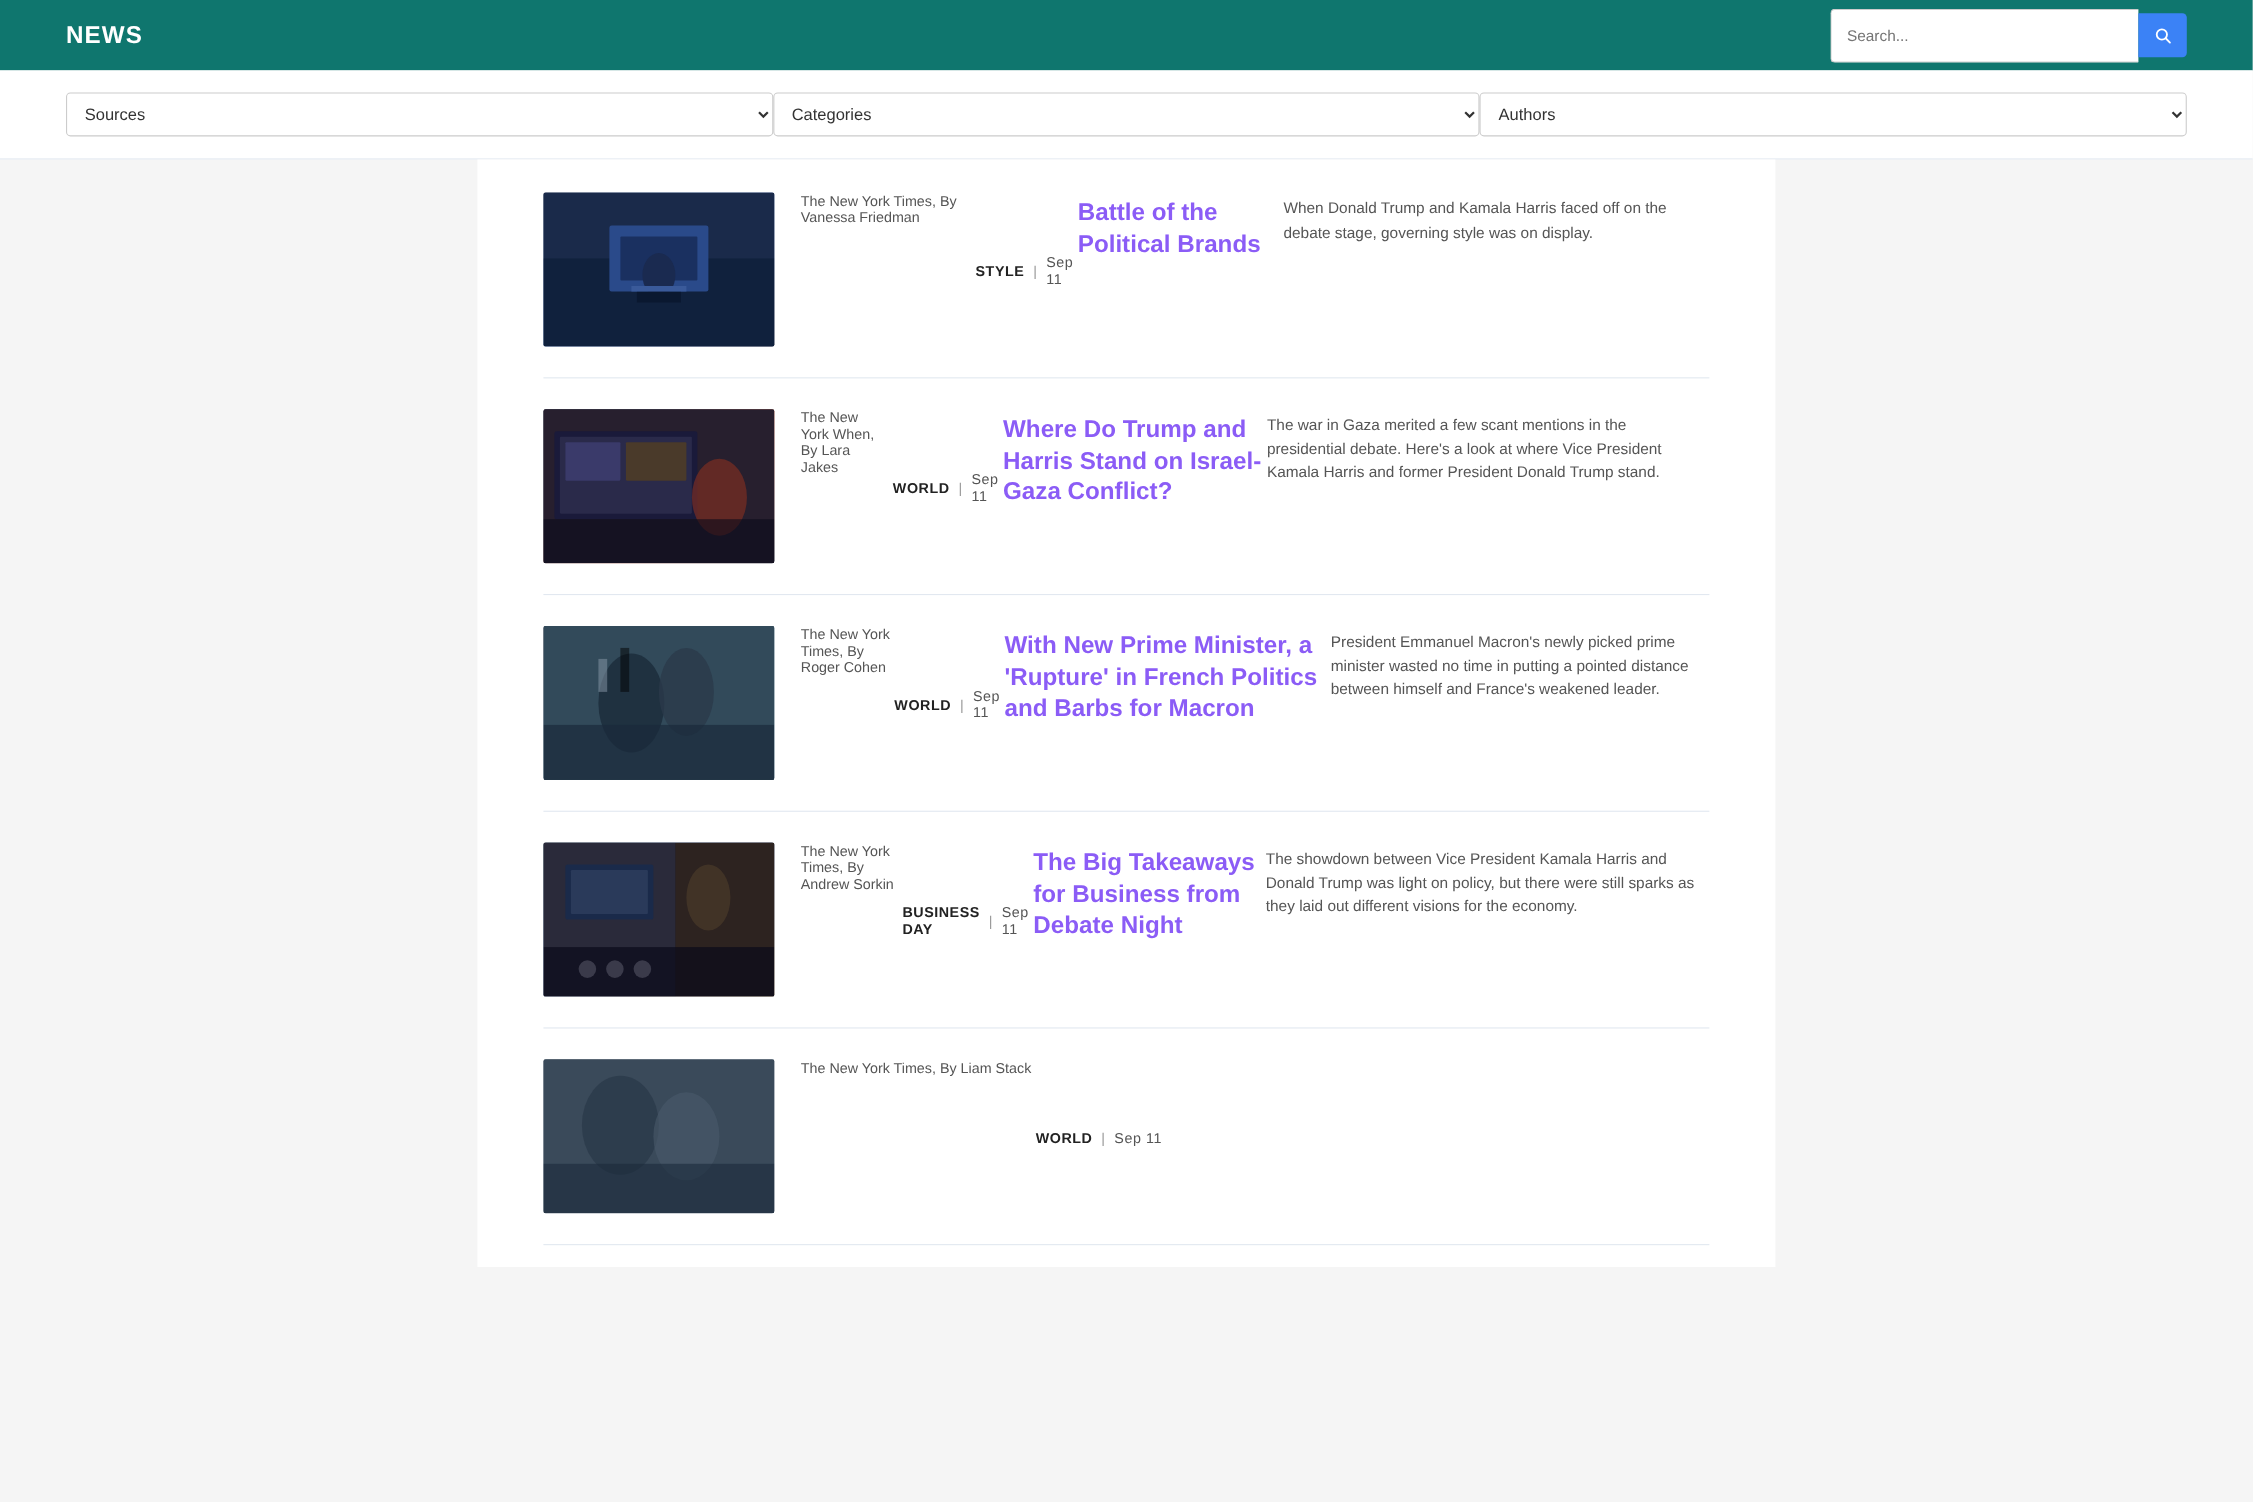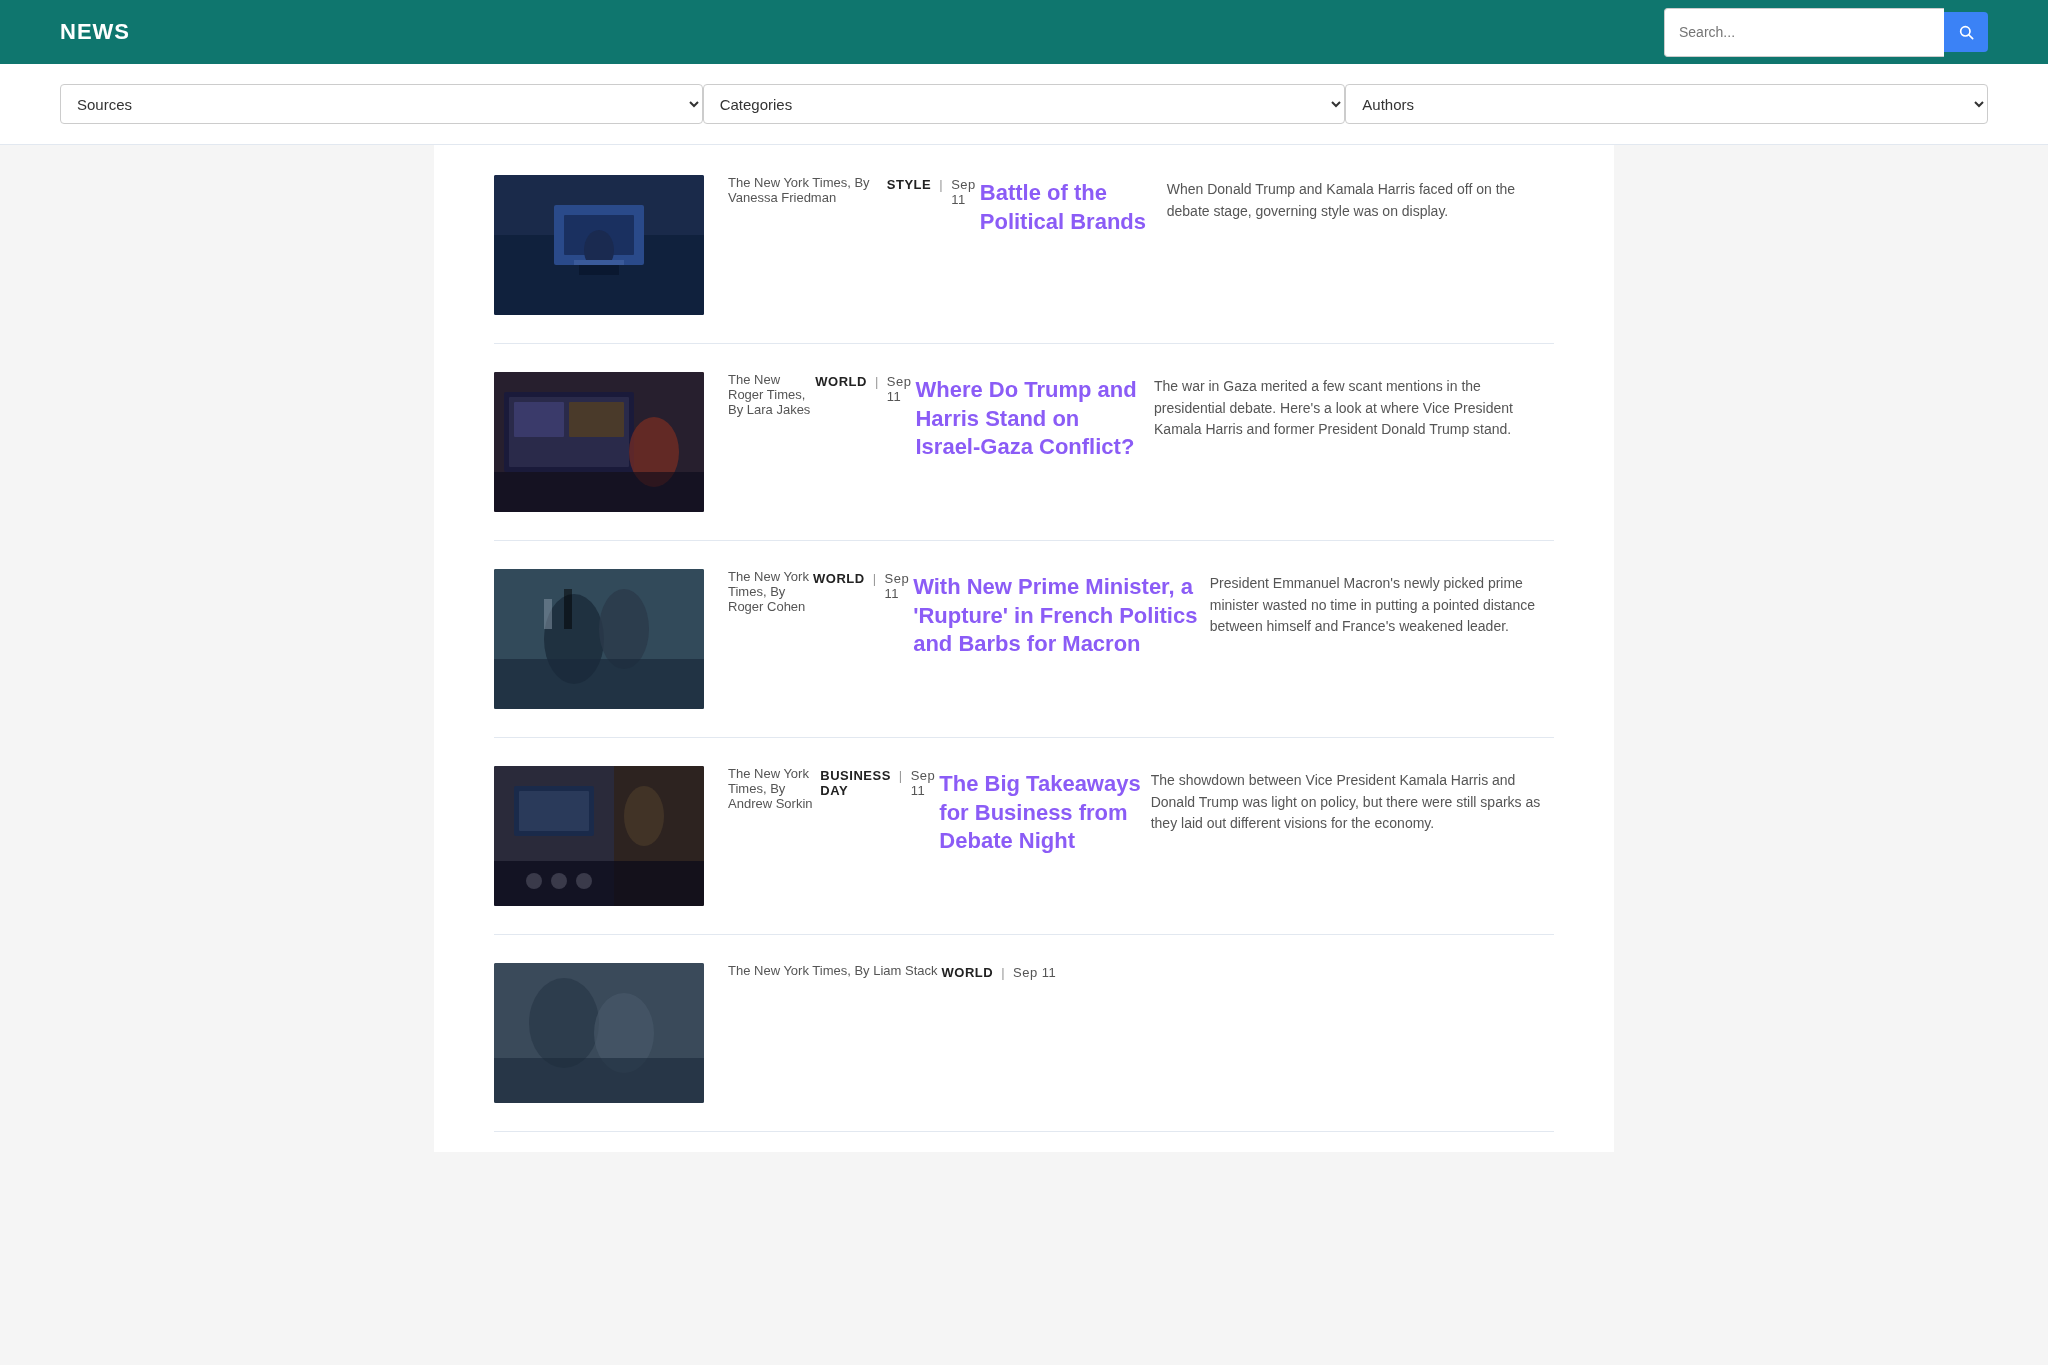--- a/index.html
+++ b/index.html
@@ -113,21 +113,21 @@
       display: flex;
       flex-direction: row;
       gap: 4px;
     }
     .article-source {
       font-size: 13px;
       color: #555;
     }
     .article-meta {
       display: flex;
-      align-items: flex-start;
+      align-items: center;
       gap: 8px;
       font-size: 13px;
       font-weight: 700;
       color: #222;
       text-transform: uppercase;
       letter-spacing: 0.5px;
       margin-top: 2px;
     }
     .meta-separator {
       color: #999;
@@ -223,21 +223,21 @@
       <rect x="10" y="20" width="130" height="80" fill="#1a1a3a" rx="2"></rect>
       <rect x="15" y="25" width="120" height="70" fill="#2a2a4a" rx="1"></rect>
       <rect x="20" y="30" width="50" height="35" fill="#3a3a6a" rx="1"></rect>
       <rect x="75" y="30" width="55" height="35" fill="#4a3a2a" rx="1"></rect>
       <ellipse cx="160" cy="80" rx="25" ry="35" fill="#8a3020" opacity="0.6"></ellipse>
       <rect x="0" y="100" width="210" height="40" fill="#0a0a1a" opacity="0.6"></rect>
     </svg>
       </div>
     </div>
     <div class="article-content">
-      <span class="article-source">The New Roger Times, By Lara Jakes</span>
+      <span class="article-source">The New York When, By Lara Jakes</span>
       <div class="article-meta">
         <span>WORLD</span>
         <span class="meta-separator">|</span>
         <span class="meta-date">Sep 11</span>
       </div>
       <div class="article-title">Where Do Trump and Harris Stand on Israel-Gaza Conflict?</div>
       <p class="article-desc">The war in Gaza merited a few scant mentions in the presidential debate. Here's a look at where Vice President Kamala Harris and former President Donald Trump stand.</p>
     </div>
   </div>
     <div class="article-item">

